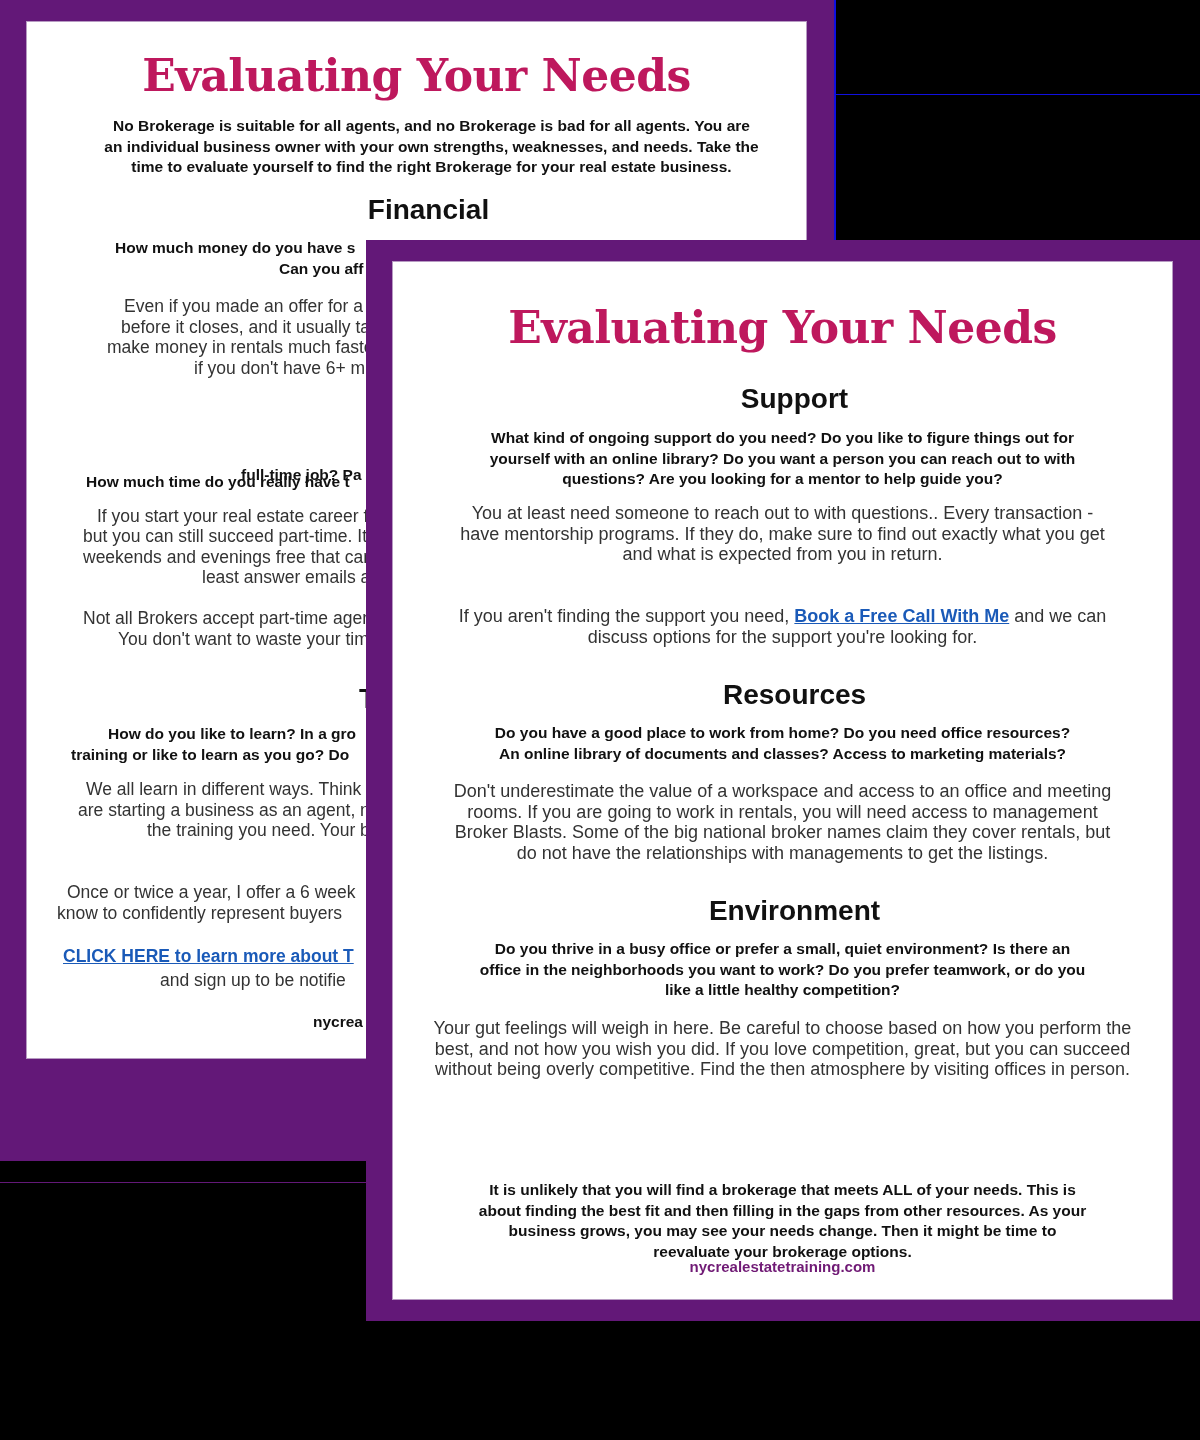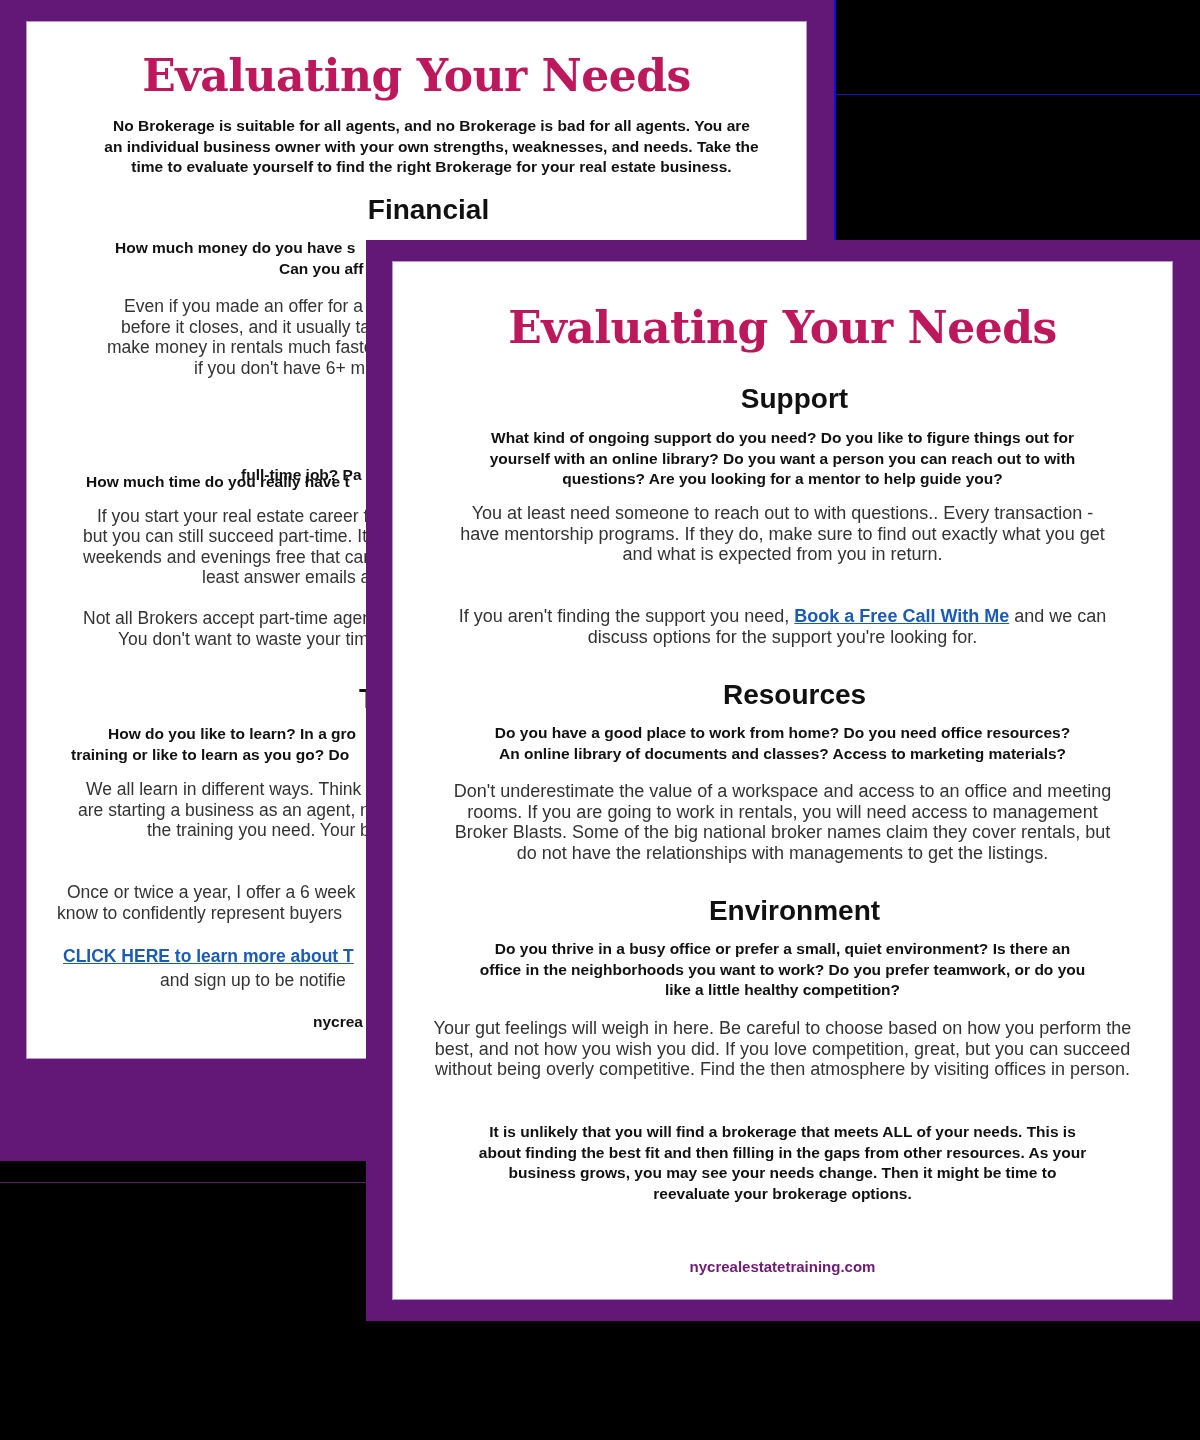--- a/index.html
+++ b/index.html
@@ -119,21 +119,21 @@
     <div>Do you thrive in a busy office or prefer a small, quiet environment? Is there an</div>
     <div>office in the neighborhoods you want to work? Do you prefer teamwork, or do you</div>
     <div>like a little healthy competition?</div>
   </div>
   <div class="p" style="top:756px;">
     <div>Your gut feelings will weigh in here. Be careful to choose based on how you perform the</div>
     <div>best, and not how you wish you did. If you love competition, great, but you can succeed</div>
     <div>without being overly competitive. Find the then atmosphere by visiting offices in person.</div>
   </div>
 
-  <div class="q" style="top:860px;">
+  <div class="q" style="top:918px;">
     <div>It is unlikely that you will find a brokerage that meets ALL of your needs. This is</div>
     <div>about finding the best fit and then filling in the gaps from other resources. As your</div>
     <div>business grows, you may see your needs change. Then it might be time to</div>
     <div>reevaluate your brokerage options.</div>
   </div>
 
   <div class="foot" style="top:996px;">nycrealestatetraining.com</div>
 </div>
 
 </body></html>

